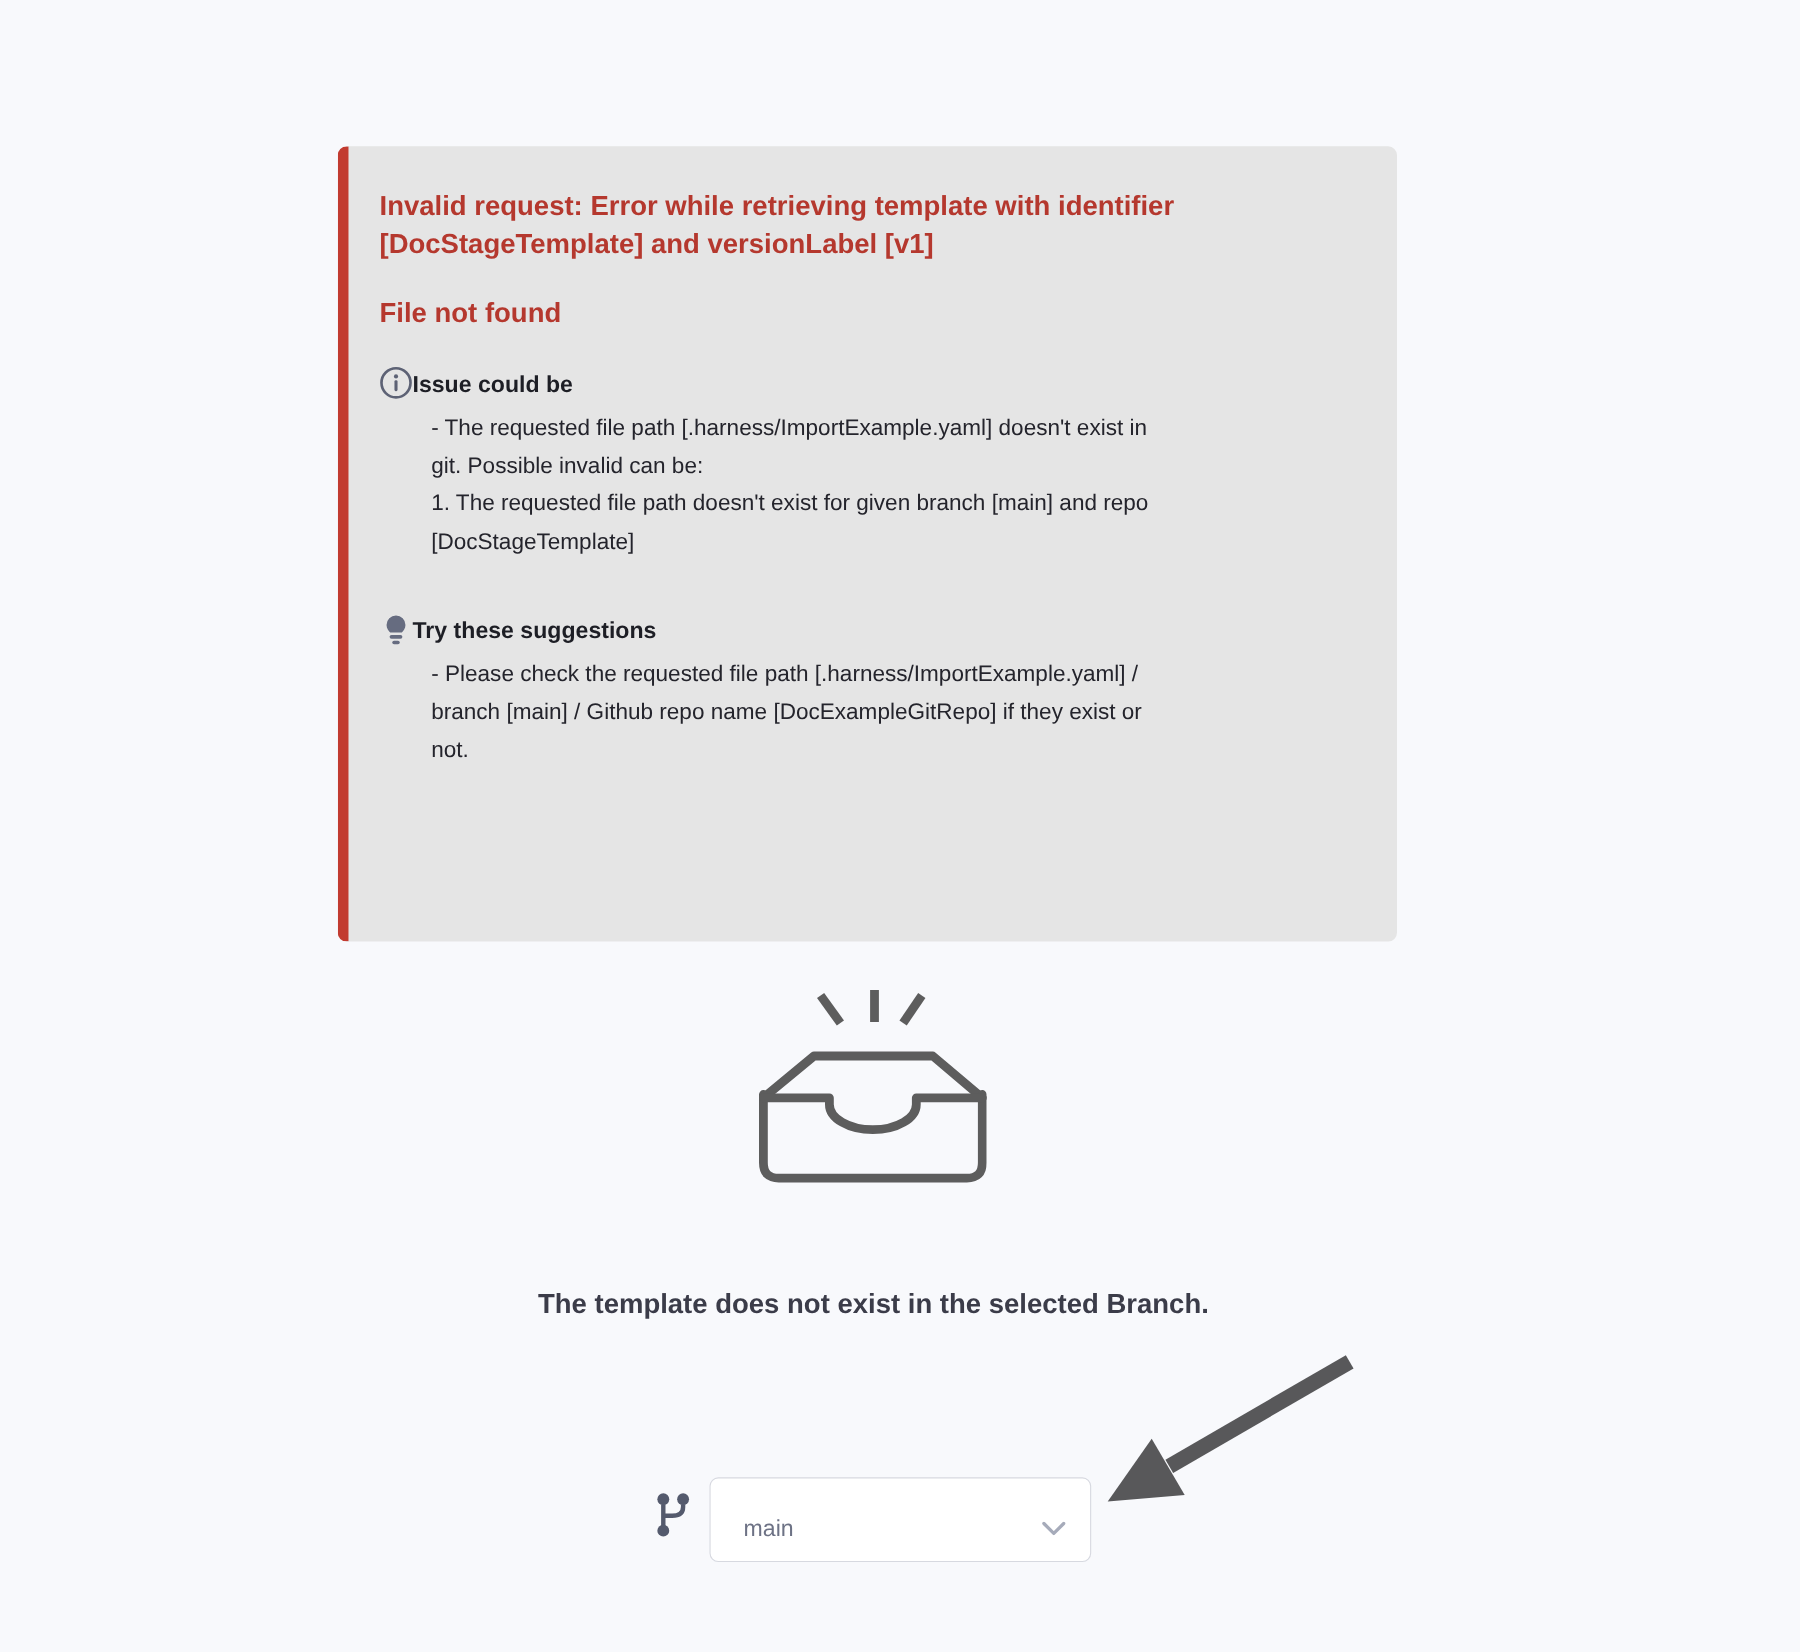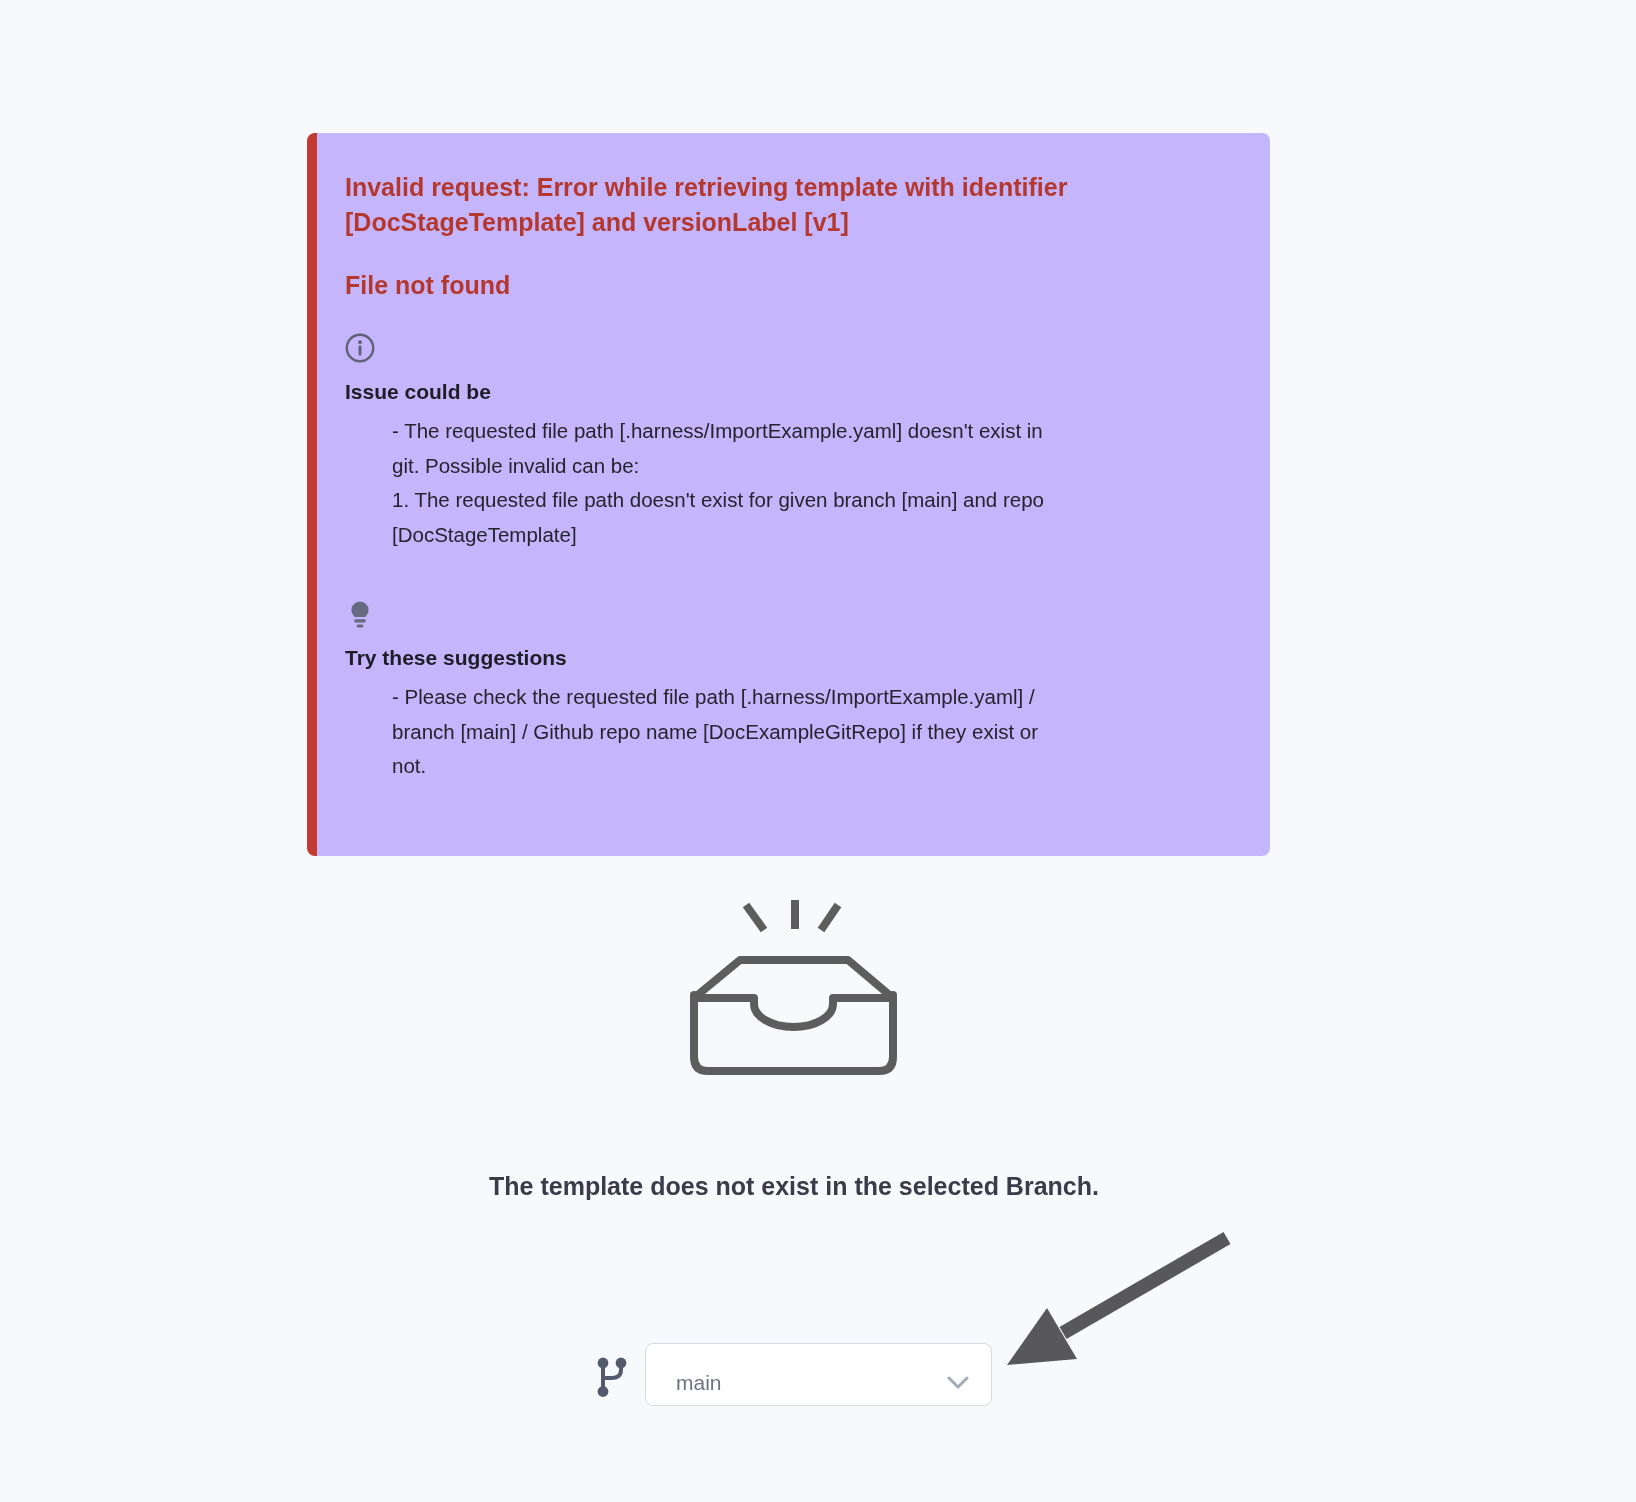--- a/index.html
+++ b/index.html
@@ -9,39 +9,38 @@
     font-family:"Liberation Sans","DejaVu Sans",sans-serif;
     -webkit-font-smoothing:antialiased;
   }
   .page{position:relative;width:1636px;height:1502px;overflow:hidden;}
 
   
   .error-panel{
     position:absolute;left:307px;top:133px;
     width:963px;height:723px;
     box-sizing:border-box;
-    background:#c4b5fd;
+    background:#e5e5e5;
     border-left:10px solid #c23b30;
     border-radius:8px;
     padding:37px 70px 0 28px;
   }
   .error-title{
     max-width:830px;
     color:#b5382e;
     font-size:25px;font-weight:700;line-height:35px;
   }
   .error-subtitle{
     margin-top:30px;
     color:#b5382e;
     font-size:25px;font-weight:700;line-height:30px;
   }
   .hint-row{
-    display:flex;align-items:flex-start;gap:16px;
+    display:flex;align-items:flex-end;
     margin-top:33px;
-    flex-direction:column;
   }
   .hint-row.suggest{margin-top:47px;}
   .hint-icon{width:30px;height:30px;flex:0 0 30px;display:inline-flex;}
   .hint-heading{
     color:#1d1e25;font-size:21px;font-weight:700;line-height:26px;
   }
   .hint-body{
     margin:9px 0 0 47px;
     max-width:800px;
     color:#24242c;
@@ -55,21 +54,21 @@
     text-align:center;
     color:#3b3c49;font-size:25px;font-weight:700;line-height:32px;
   }
   .empty-heading.h1{top:1170px;}
   .empty-heading.h2{top:1244px;}
 
   
   .branch-icon{position:absolute;left:596px;top:1356px;}
   .branch-select{
     position:absolute;left:645px;top:1343px;
-    width:347px;height:63px;
+    width:347px;height:77px;
     box-sizing:border-box;
     background:#ffffff;
     border:1px solid #d7d9e0;
     border-radius:8px;
     display:flex;align-items:center;
     padding:16px 22px 0 30px;
     cursor:pointer;
   }
   .branch-select .value{
     flex:1;

